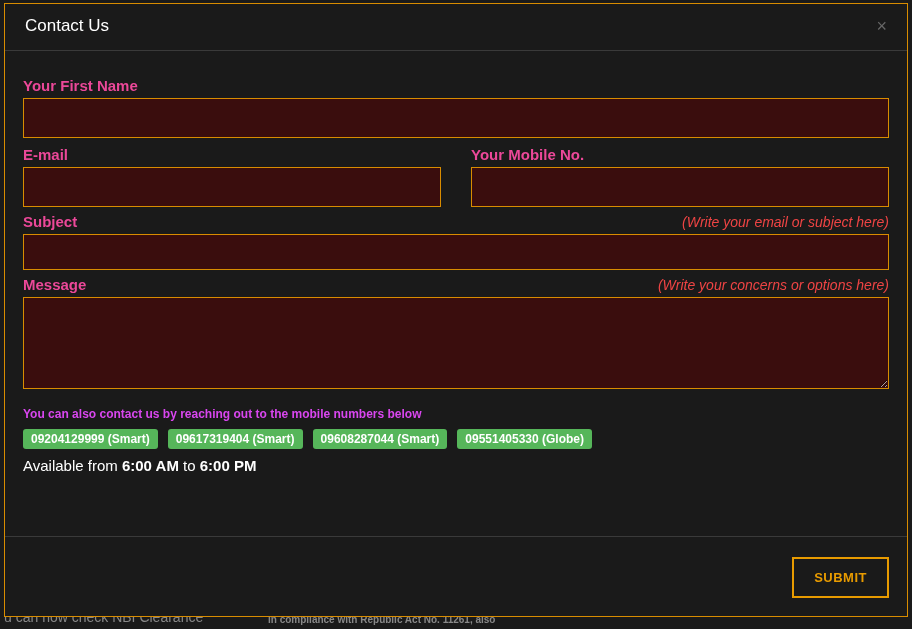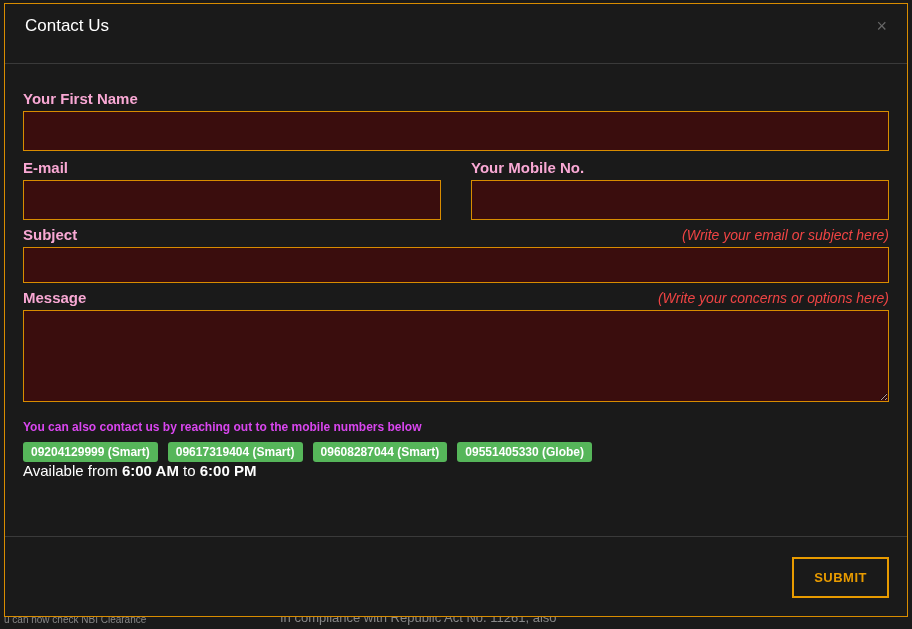--- a/index.html
+++ b/index.html
@@ -14,42 +14,43 @@
   .backdrop {
     position: absolute;
     inset: 0;
     background: #1a1a1a;
   }
   .backdrop-text-left {
     position: absolute;
     bottom: 4px;
     left: 4px;
     color: #888;
+    font-size: 14px;
+  }
+  .backdrop-text-right {
+    position: absolute;
+    bottom: 4px;
+    left: 268px;
+    color: #888;
     font-size: 10px;
-  }
-  .backdrop-text-right {
-    position: absolute;
-    bottom: 4px;
-    left: 280px;
-    color: #888;
-    font-size: 13px;
+    font-weight: bold;
   }
   .modal {
     position: absolute;
     top: 3px;
     left: 4px;
     right: 4px;
     bottom: 12px;
     background: #1a1a1a;
     border: 1px solid #d88c00;
     display: flex;
     flex-direction: column;
   }
   .modal-header {
-    padding: 12px 20px 27px 20px;
+    padding: 12px 20px 14px 20px;
     border-bottom: 1px solid #3a3a3a;
     display: flex;
     justify-content: space-between;
     align-items: center;
   }
   .modal-title {
     color: #fff;
     font-size: 17px;
     font-weight: normal;
   }
@@ -76,21 +77,21 @@
     flex-direction: column;
   }
   .label-row {
     display: flex;
     justify-content: space-between;
     align-items: baseline;
     margin-bottom: 4px;
     margin-top: 6px;
   }
   .field-label {
-    color: #f9a8d4;
+    color: #ec4899;
     font-size: 15px;
     font-weight: bold;
   }
   .field-hint {
     color: #ef4444;
     font-style: italic;
     font-size: 14px;
   }
   .text-input {
     width: 100%;
@@ -118,20 +119,21 @@
     color: #d946ef;
     font-size: 12px;
     margin-top: 14px;
     margin-bottom: 8px;
     font-weight: bold;
   }
   .badges {
     display: flex;
     flex-wrap: wrap;
     gap: 10px;
+    margin-bottom: 8px;
     text-align: center;
   }
   .badge {
     background: #56b65a;
     color: #fff;
     font-size: 12px;
     font-weight: bold;
     padding: 3px 8px;
     border-radius: 3px;
     white-space: nowrap;

